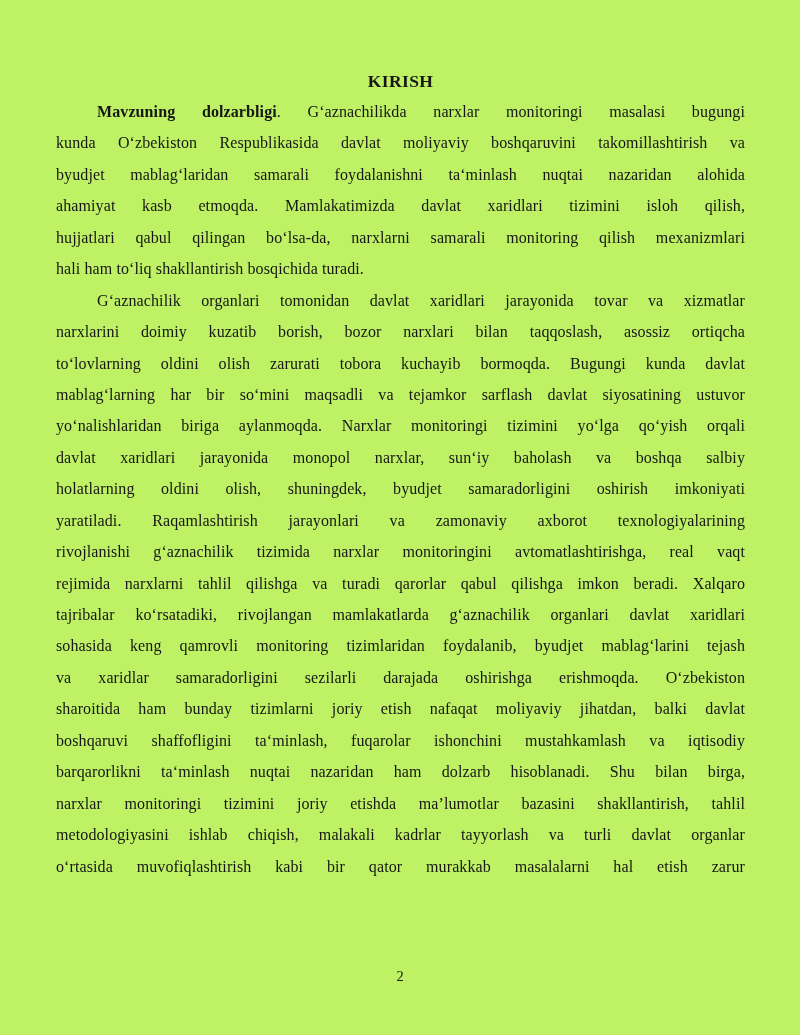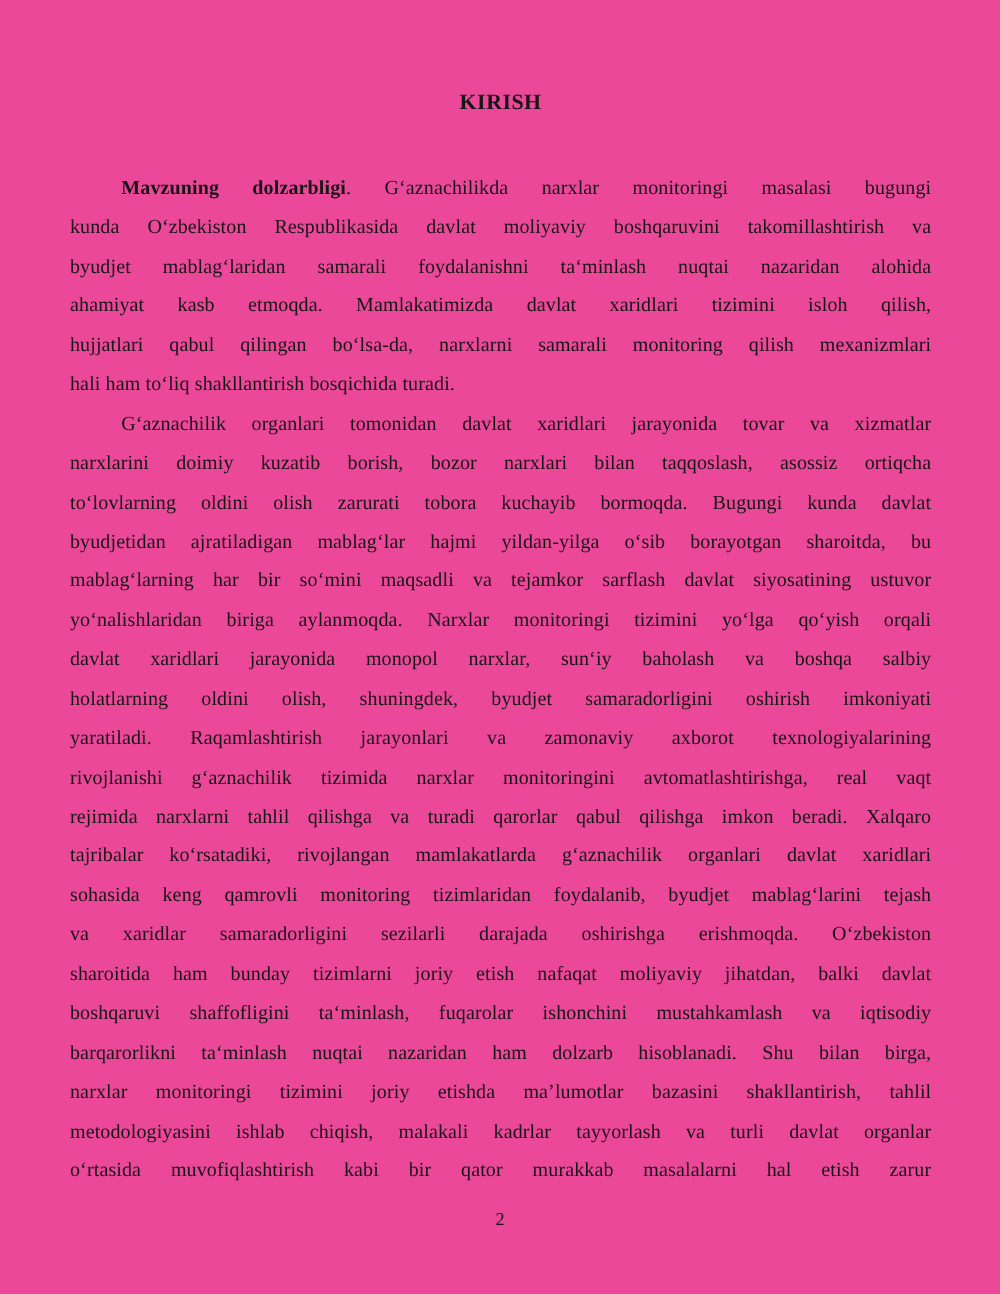--- a/index.html
+++ b/index.html
@@ -11,39 +11,38 @@
     width: 800px;
     height: 1035px;
     position: relative;
     overflow: hidden;
     font-family: "Liberation Serif", "DejaVu Serif", serif;
     color: #161616;
   }
   .page {
     position: absolute;
     inset: 0;
-    background: #ec4899;
+    background: #bef264;
   }
   .doc-title {
     position: absolute;
     top: 70px;
     left: 56px;
     width: 689px;
     text-align: center;
     font-weight: bold;
     font-size: 17.5px;
     line-height: 22px;
     letter-spacing: 0.4px;
   }
   .body-text {
     position: absolute;
     top: 96px;
     left: 56px;
     width: 689px;
-    margin-top: 39px;
   }
   .para { margin: 0; padding: 0; }
   .line {
     font-size: 16px;
     line-height: 31.45px;
     height: 31.45px;
     text-align: justify;
     text-align-last: justify;
     letter-spacing: 0.1px;
   }
@@ -75,21 +74,20 @@
         <div class="line">kunda Oʻzbekiston Respublikasida davlat moliyaviy boshqaruvini takomillashtirish va</div>
         <div class="line">byudjet mablagʻlaridan samarali foydalanishni taʻminlash nuqtai nazaridan alohida</div>
         <div class="line">ahamiyat kasb etmoqda. Mamlakatimizda davlat xaridlari tizimini isloh qilish,</div>
         <div class="line">hujjatlari qabul qilingan boʻlsa-da, narxlarni samarali monitoring qilish mexanizmlari</div>
         <div class="line flush-left">hali ham toʻliq shakllantirish bosqichida turadi.</div>
       </div>
       <div class="para">
         <div class="line indent">Gʻaznachilik organlari tomonidan davlat xaridlari jarayonida tovar va xizmatlar</div>
         <div class="line">narxlarini doimiy kuzatib borish, bozor narxlari bilan taqqoslash, asossiz ortiqcha</div>
         <div class="line">toʻlovlarning oldini olish zarurati tobora kuchayib bormoqda. Bugungi kunda davlat</div>
-        <div class="line">byudjetidan ajratiladigan mablagʻlar hajmi yildan-yilga oʻsib borayotgan sharoitda, bu</div>
         <div class="line">mablagʻlarning har bir soʻmini maqsadli va tejamkor sarflash davlat siyosatining ustuvor</div>
         <div class="line">yoʻnalishlaridan biriga aylanmoqda. Narxlar monitoringi tizimini yoʻlga qoʻyish orqali</div>
         <div class="line">davlat xaridlari jarayonida monopol narxlar, sunʻiy baholash va boshqa salbiy</div>
         <div class="line">holatlarning oldini olish, shuningdek, byudjet samaradorligini oshirish imkoniyati</div>
         <div class="line">yaratiladi. Raqamlashtirish jarayonlari va zamonaviy axborot texnologiyalarining</div>
         <div class="line">rivojlanishi gʻaznachilik tizimida narxlar monitoringini avtomatlashtirishga, real vaqt</div>
         <div class="line">rejimida narxlarni tahlil qilishga va turadi qarorlar qabul qilishga imkon beradi. Xalqaro</div>
         <div class="line">tajribalar koʻrsatadiki, rivojlangan mamlakatlarda gʻaznachilik organlari davlat xaridlari</div>
         <div class="line">sohasida keng qamrovli monitoring tizimlaridan foydalanib, byudjet mablagʻlarini tejash</div>
         <div class="line">va xaridlar samaradorligini sezilarli darajada oshirishga erishmoqda. Oʻzbekiston</div>

